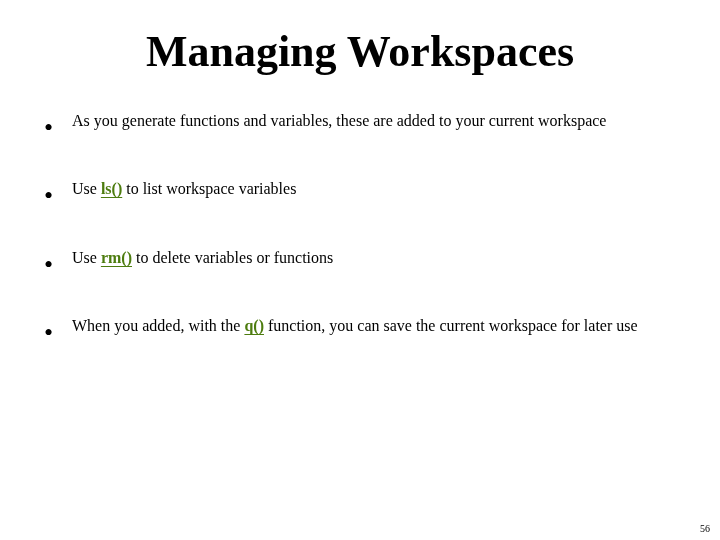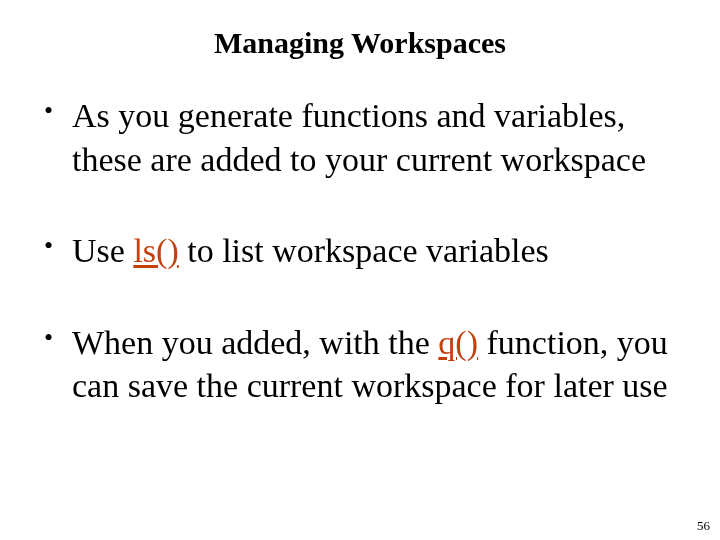--- a/index.html
+++ b/index.html
@@ -1,36 +1,39 @@
 <!DOCTYPE html>
 <html><head>
 <meta charset="utf-8">
 <style>
   * { margin: 0; padding: 0; box-sizing: border-box; }
   html, body { width: 720px; height: 540px; background: #fff; font-family: "Times New Roman", Times, serif; color: #000; }
   .slide { position: relative; width: 720px; height: 540px; padding: 18px 42px 0 42px; }
-  .title { font-size: 30px; font-weight: bold; text-align: center; margin: 8px 0 34px 0; }
+  .title { font-size: 44px; font-weight: bold; text-align: center; margin: 8px 0 34px 0; }
   ul.bullets { list-style: none; }
-  ul.bullets > li { font-size: 34px; line-height: 1.28; margin-bottom: 48px; padding-left: 30px; position: relative; }
+  ul.bullets > li { font-size: 16px; line-height: 1.28; margin-bottom: 48px; padding-left: 30px; position: relative; }
   ul.bullets > li::before { content: "•"; position: absolute; left: 2px; top: 0; font-size: 26px; }
-  .fn { color: #c2410c; text-decoration: underline; text-underline-offset: 3px; }
-  .pagenum { position: absolute; right: 10px; bottom: 6px; font-size: 13px; color: #000; }
+  .fn { color: #4d7c0f; text-decoration: underline; text-underline-offset: 3px; font-weight: bold; }
+  .pagenum { position: absolute; right: 10px; bottom: 6px; font-size: 10px; color: #000; }
 </style>
 </head>
 <body>
 
 <div class="slide">
   <h1 class="title">Managing Workspaces</h1>
 
   <ul class="bullets">
     <li>
       <span>As you generate functions and variables, these are added to your current workspace</span>
     </li>
     <li>
       <span>Use </span><span class="fn">ls()</span><span> to list workspace variables</span>
     </li>
     <li>
+      <span>Use </span><span class="fn">rm()</span><span> to delete variables or functions</span>
+    </li>
+    <li>
       <span>When you added, with the </span><span class="fn">q()</span><span> function, you can save the current workspace for later use</span>
     </li>
   </ul>
 
   <div class="pagenum">56</div>
 </div>
 
 </body></html>

